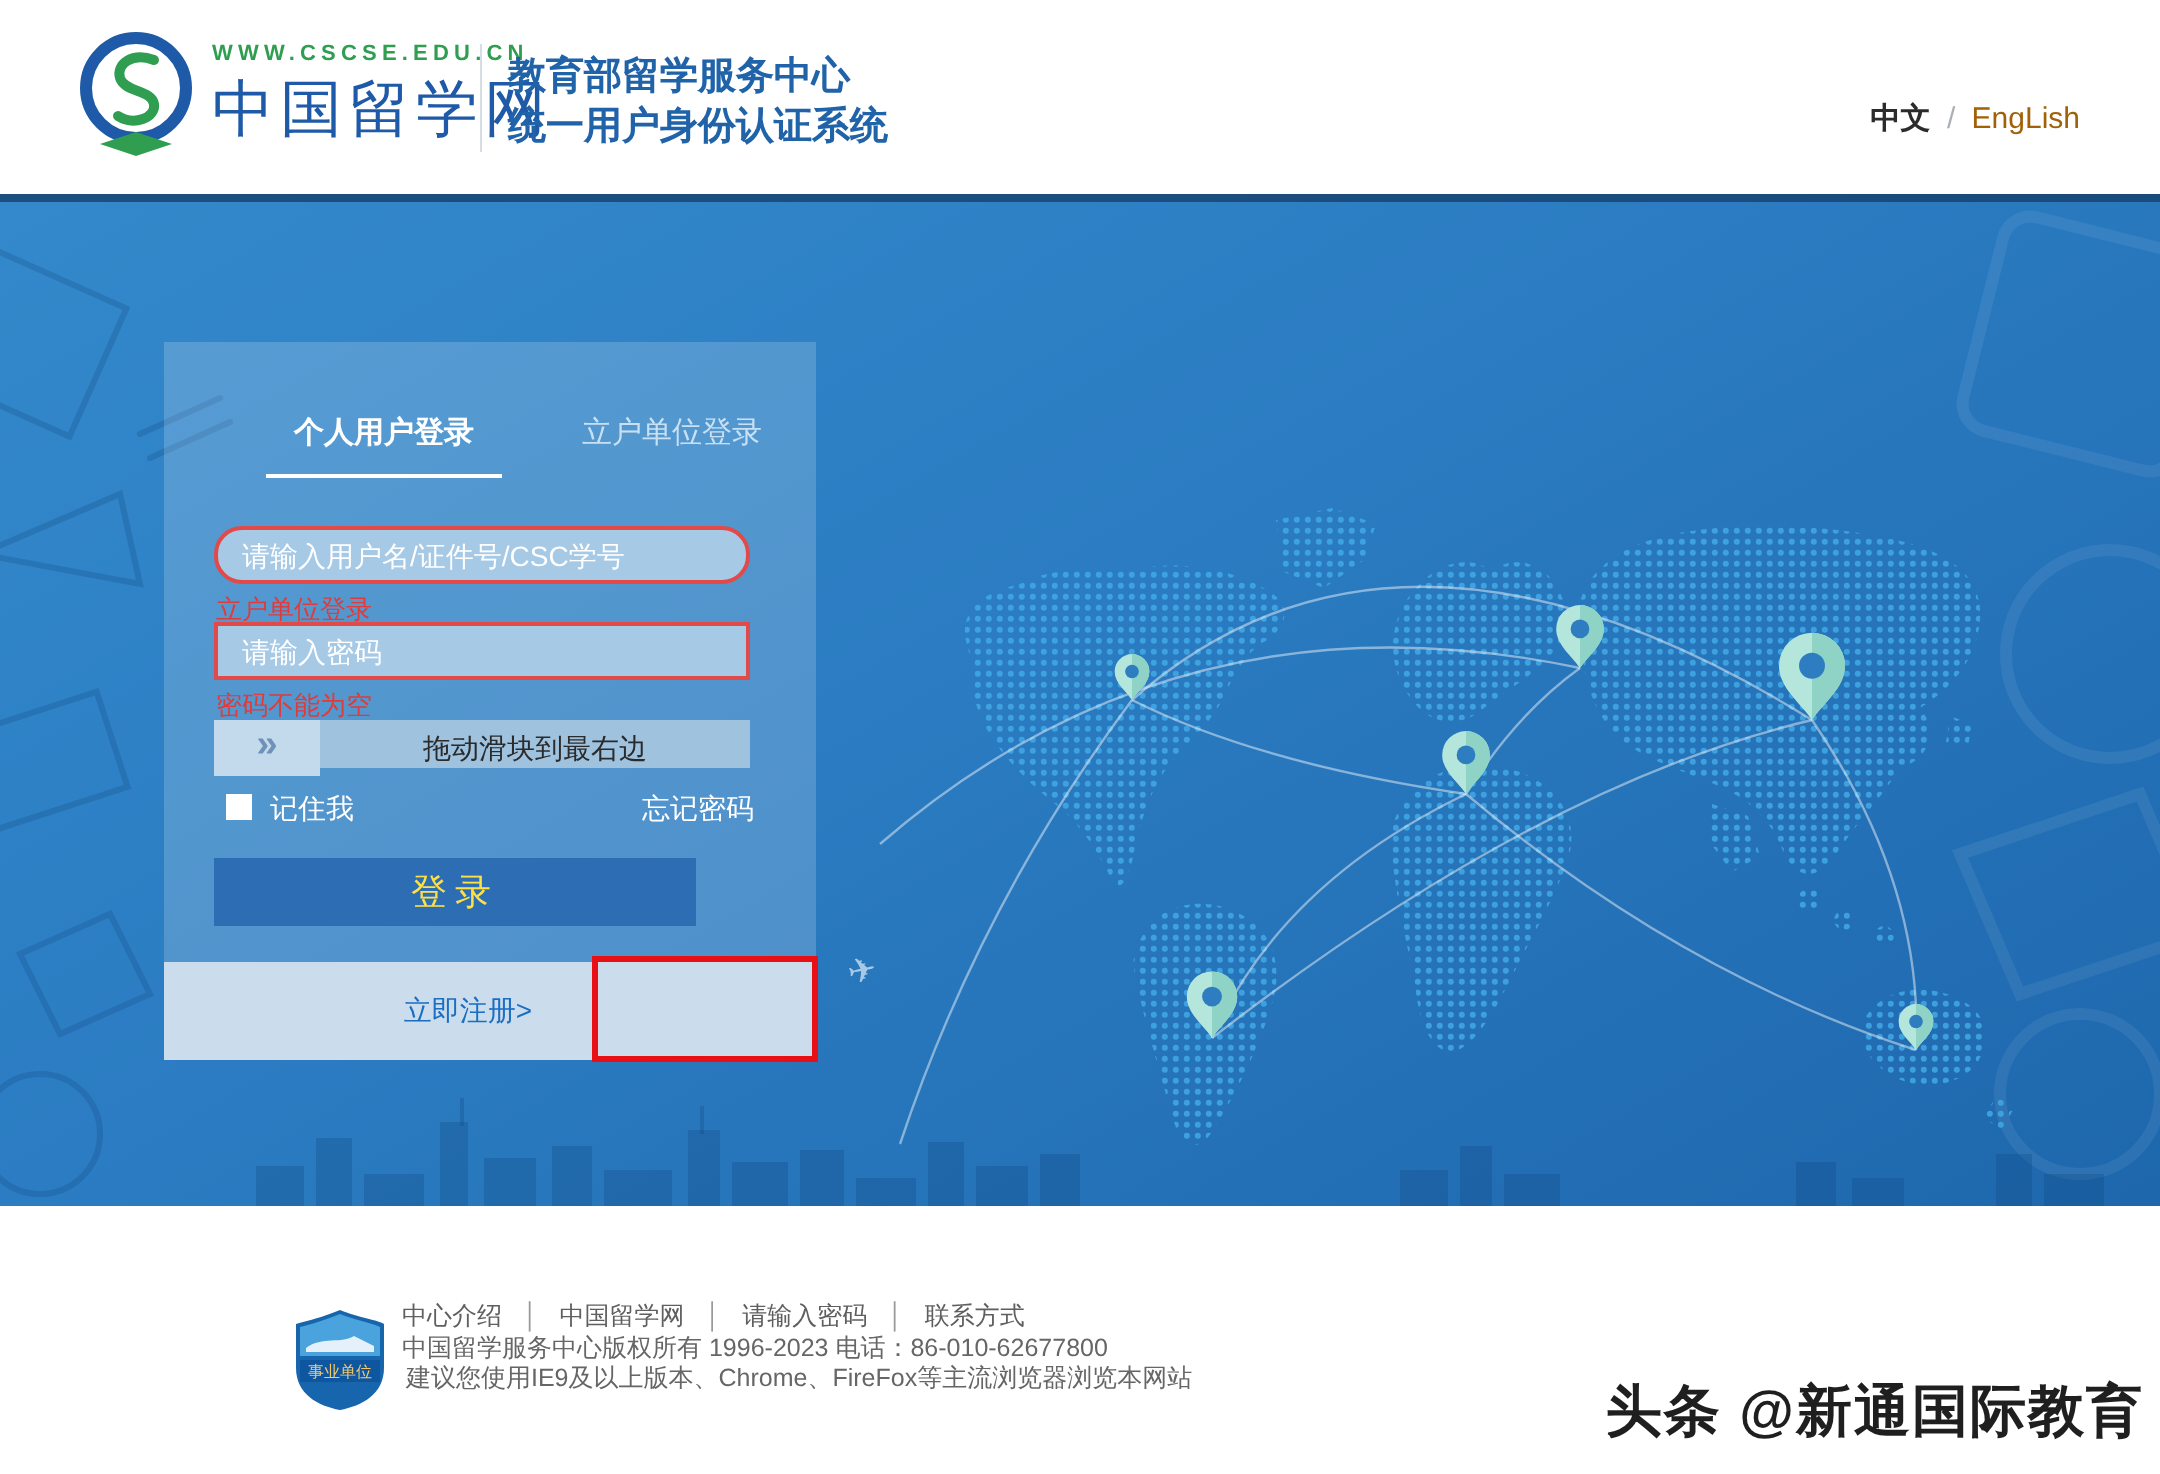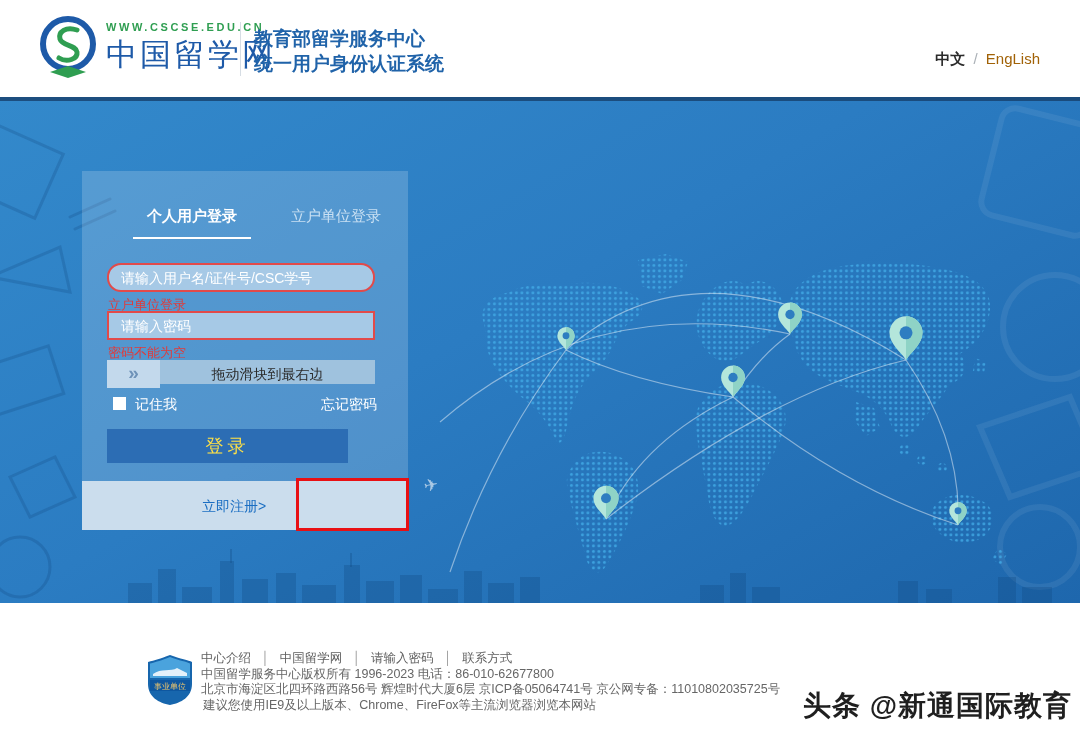--- a/index.html
+++ b/index.html
@@ -289,20 +289,19 @@
       <div class="f-links">
         <span class="lnk">中心介绍</span>
         <span class="div">│</span>
         <span class="lnk">中国留学网</span>
         <span class="div">│</span>
         <span class="lnk">请输入密码</span>
         <span class="div">│</span>
         <span class="lnk">联系方式</span>
       </div>
       <div class="f-copy">中国留学服务中心版权所有 1996-2023 电话：86-010-62677800</div>
-      <div class="f-addr">北京市海淀区北四环路西路56号 辉煌时代大厦6层 京ICP备05064741号 京公网专备：11010802035725号</div>
       <div class="f-tip">建议您使用IE9及以上版本、Chrome、FireFox等主流浏览器浏览本网站</div>
     </div>
 
     <div class="watermark">头条 @新通国际教育</div>
   </div>
 
 </div>
 
 </body></html>

